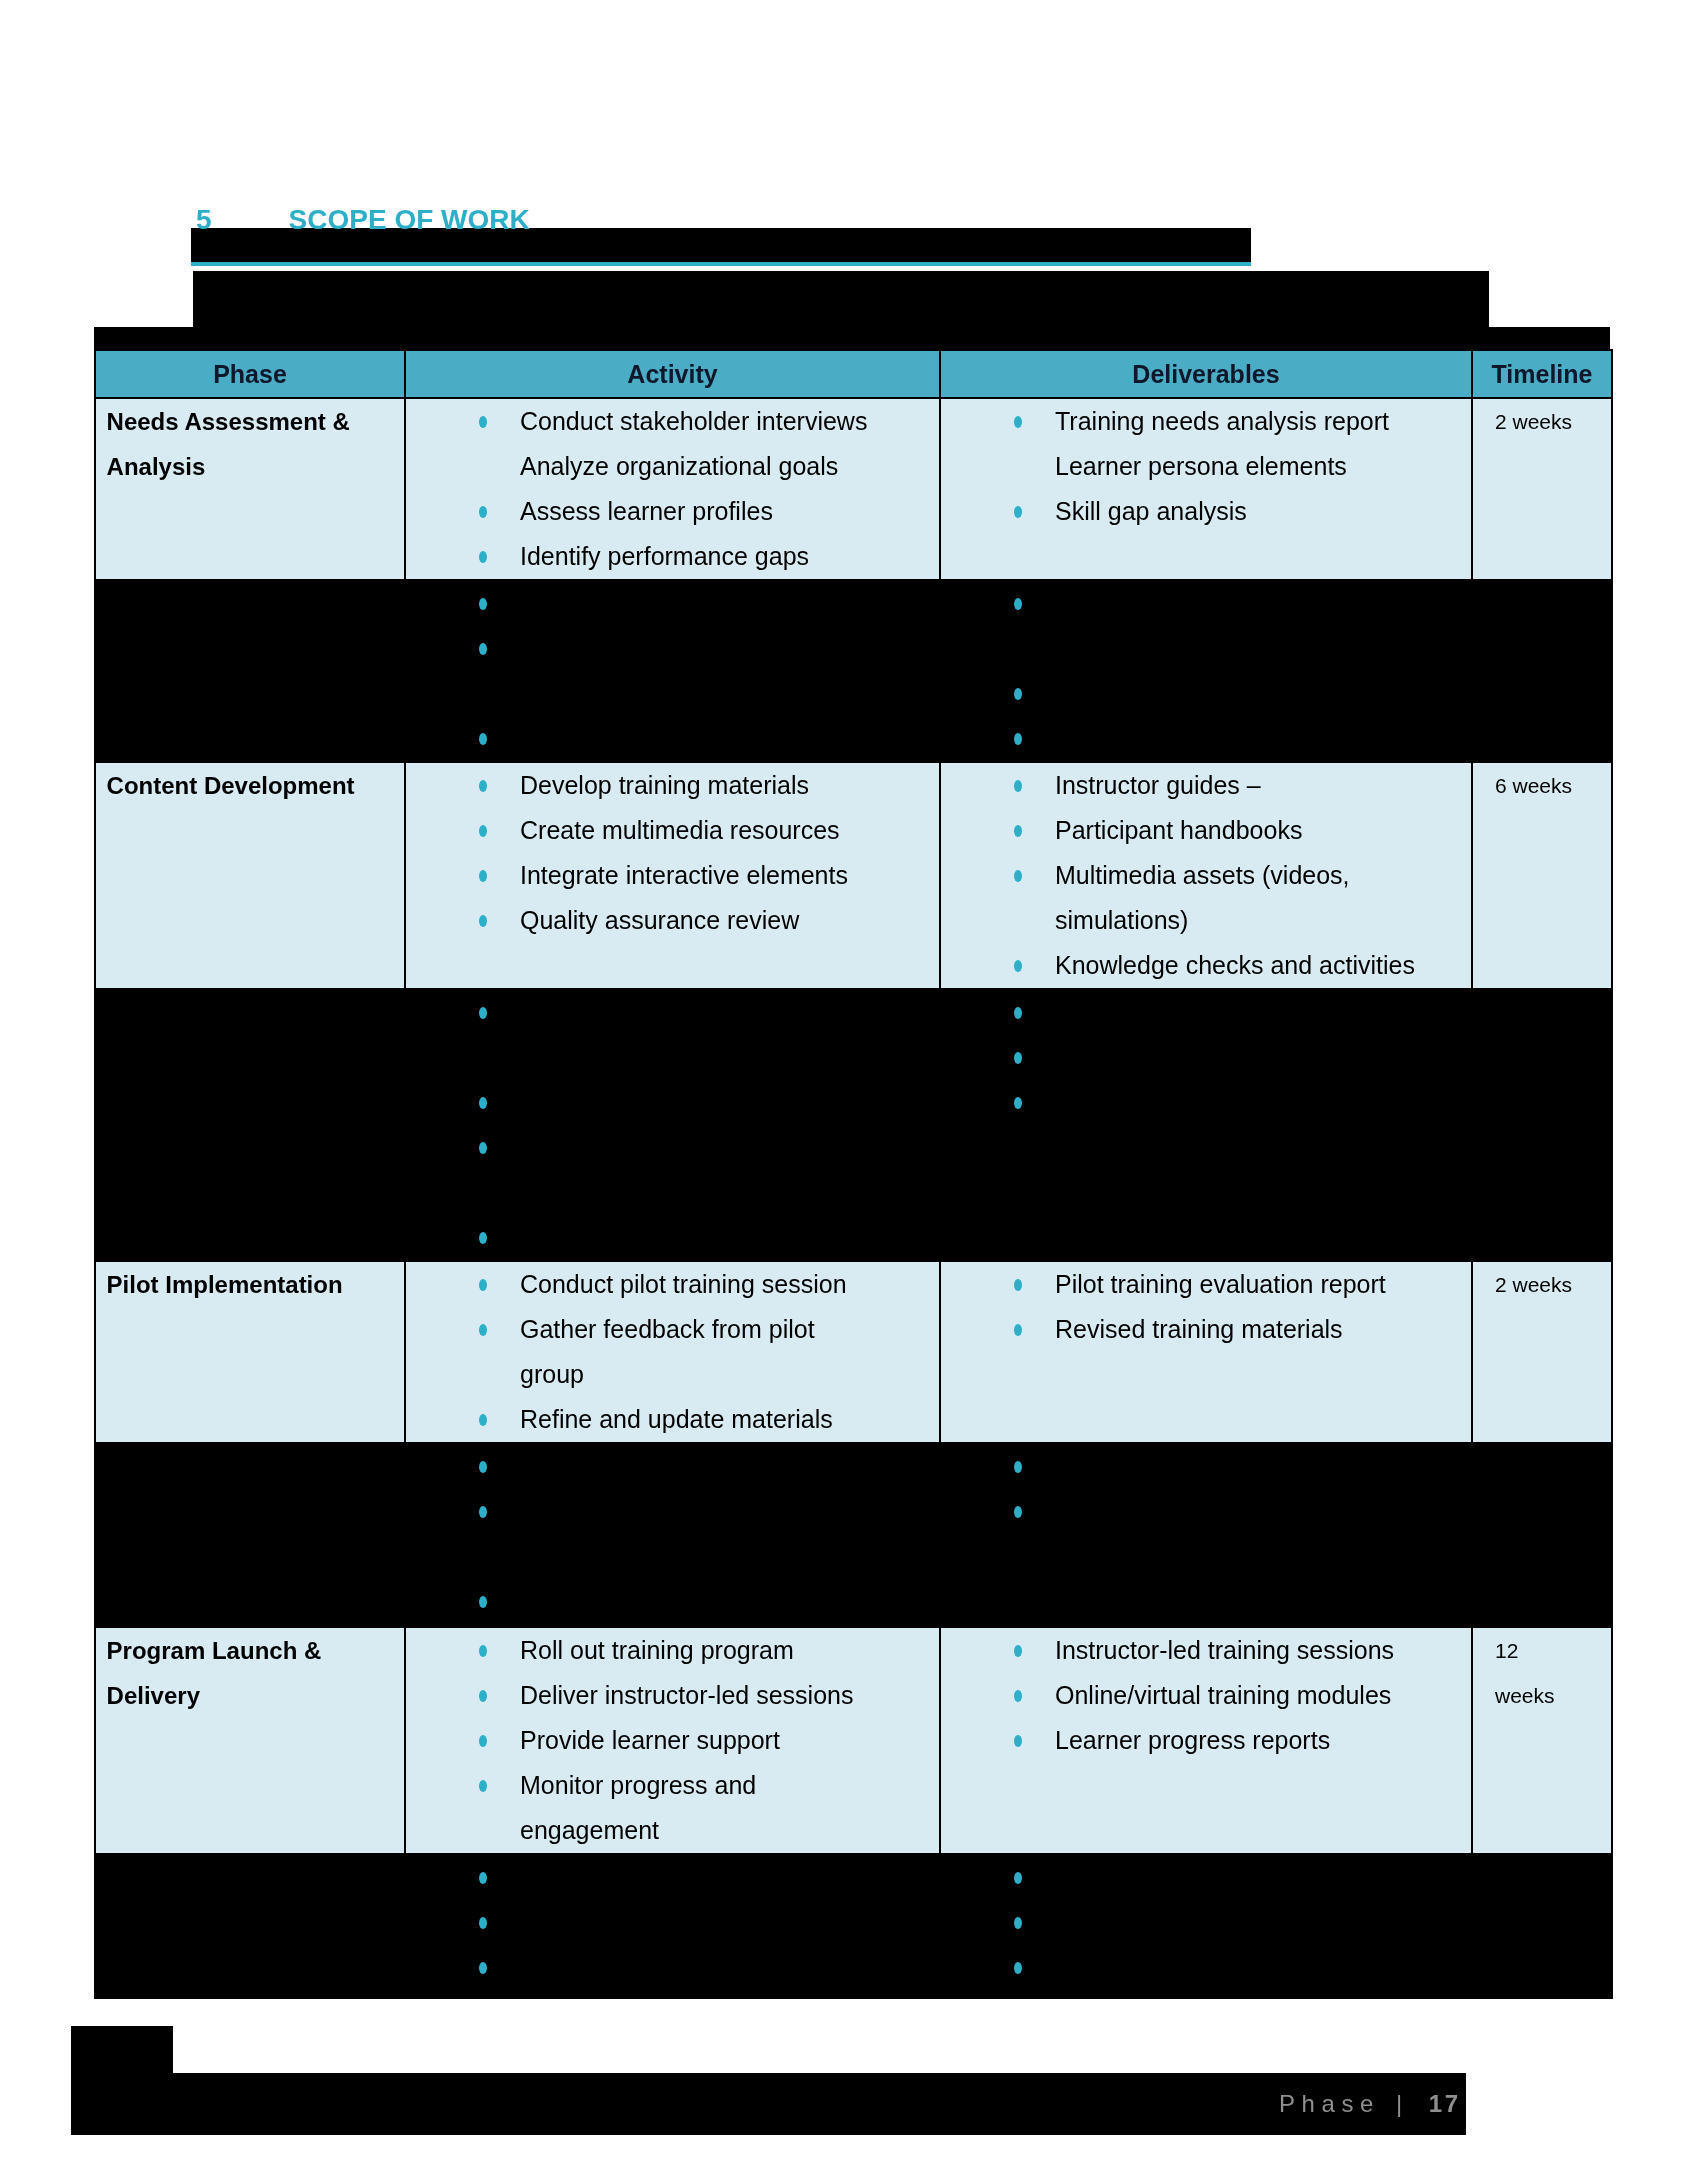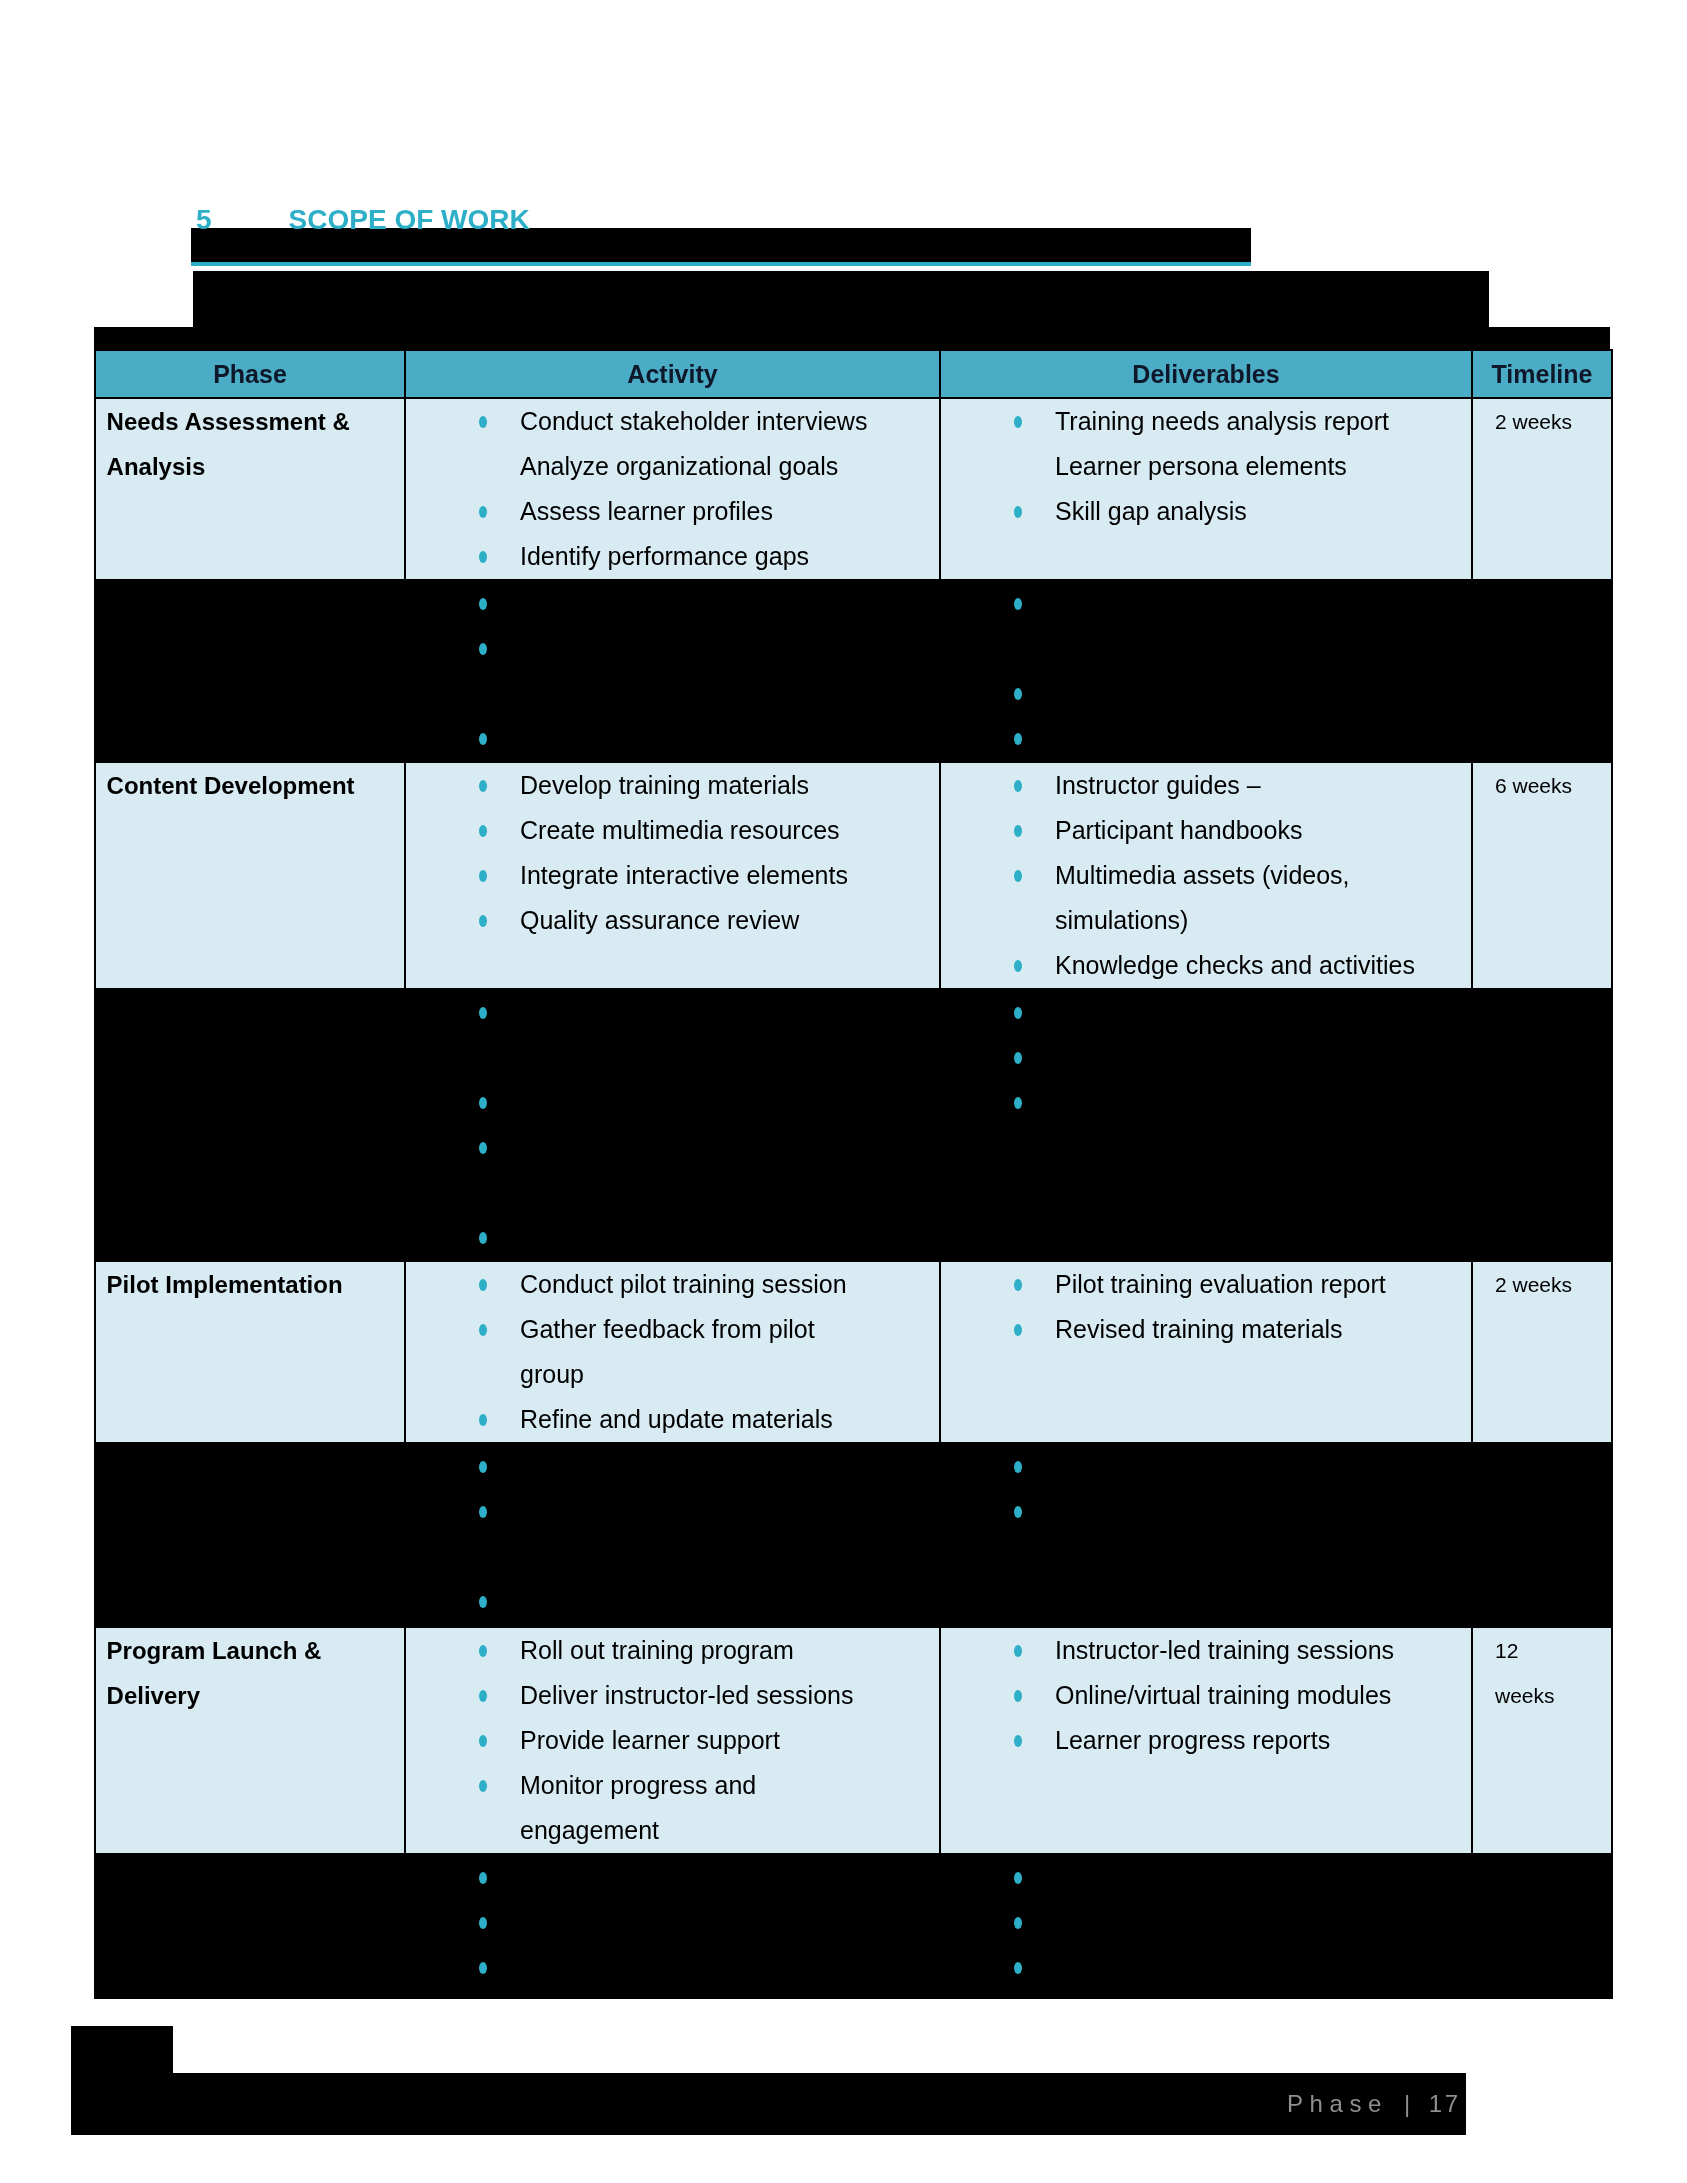--- a/index.html
+++ b/index.html
@@ -38,21 +38,21 @@
   .bcol{flex:none;width:114px;padding-left:73px;box-sizing:border-box;display:flex;align-items:center;}
   .dot{width:8px;height:12px;border-radius:50%;background:var(--accent-teal);}
   .txt{font-size:25px;white-space:nowrap;}
   .tl-line{height:45px;line-height:45px;font-size:21px;padding-left:22px;white-space:nowrap;}
   
   .footer-sq{position:absolute;left:71px;top:2026px;width:102px;height:47px;background:var(--redaction-black);}
   .footer-bar{position:absolute;left:71px;top:2073px;width:1395px;height:62px;background:var(--redaction-black);
     display:flex;align-items:center;justify-content:flex-end;box-sizing:border-box;padding-right:5.3px;}
   .page-label{color:var(--footer-text);font-size:24px;letter-spacing:6.6px;white-space:nowrap;}
   .page-label .psep{margin:0 12px 0 16px;font-weight:300;}
-  .page-label .pnum{font-weight:normal;letter-spacing:2.6px;}
+  .page-label .pnum{font-weight:bold;letter-spacing:2.6px;margin-left:8px;}
 </style>
 </head>
 <body>
 
 <div class="heading-bar"></div>
 <div class="heading-rule"></div>
 <div class="heading-text">
   <span class="sec-num">5</span><span class="sec-title">SCOPE OF WORK</span>
 </div>
 

